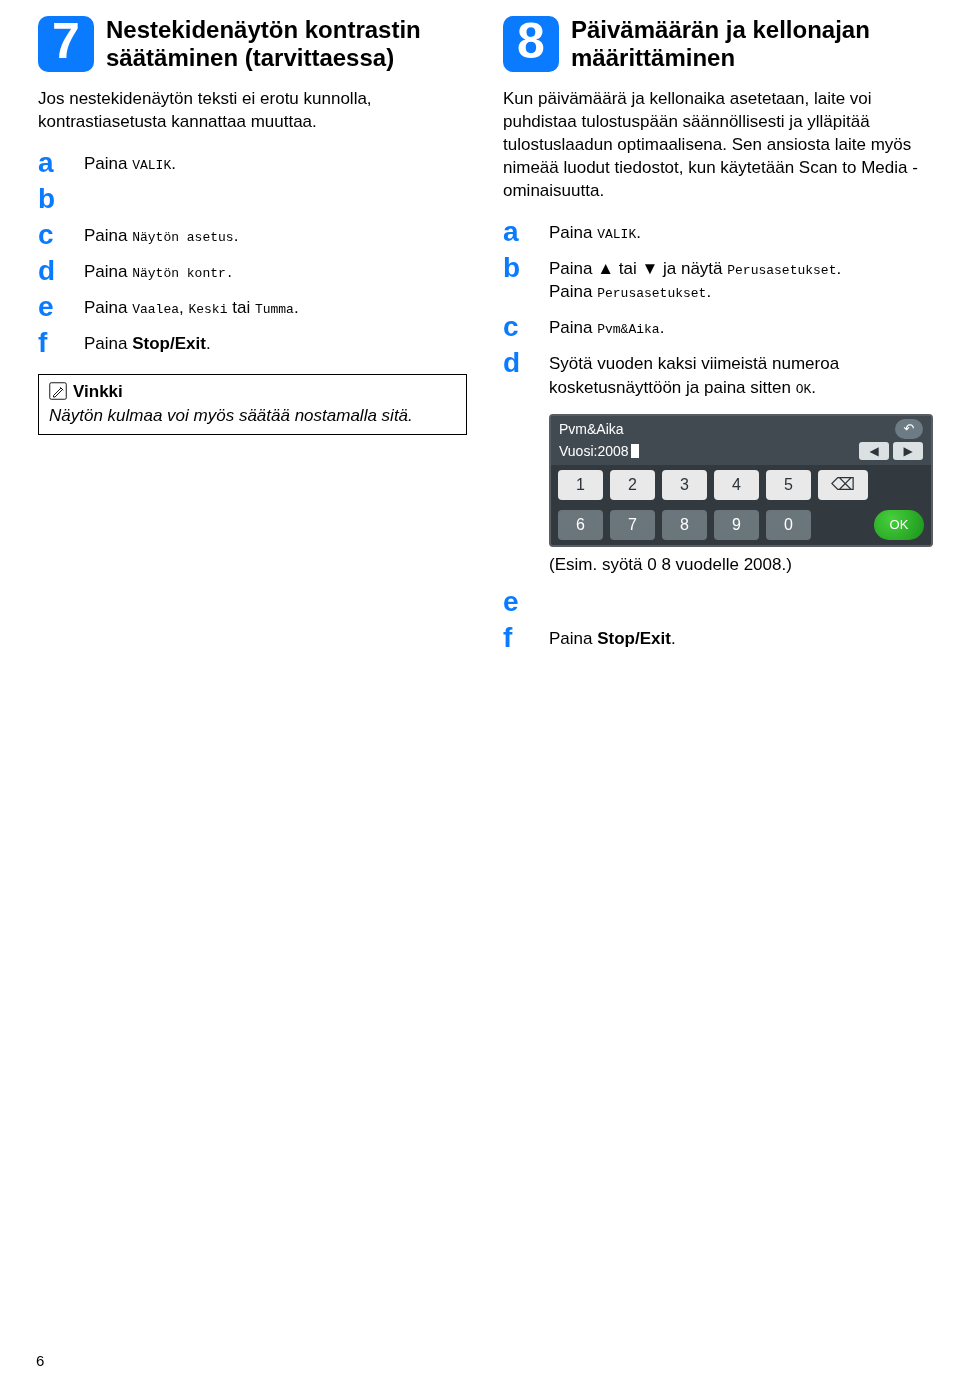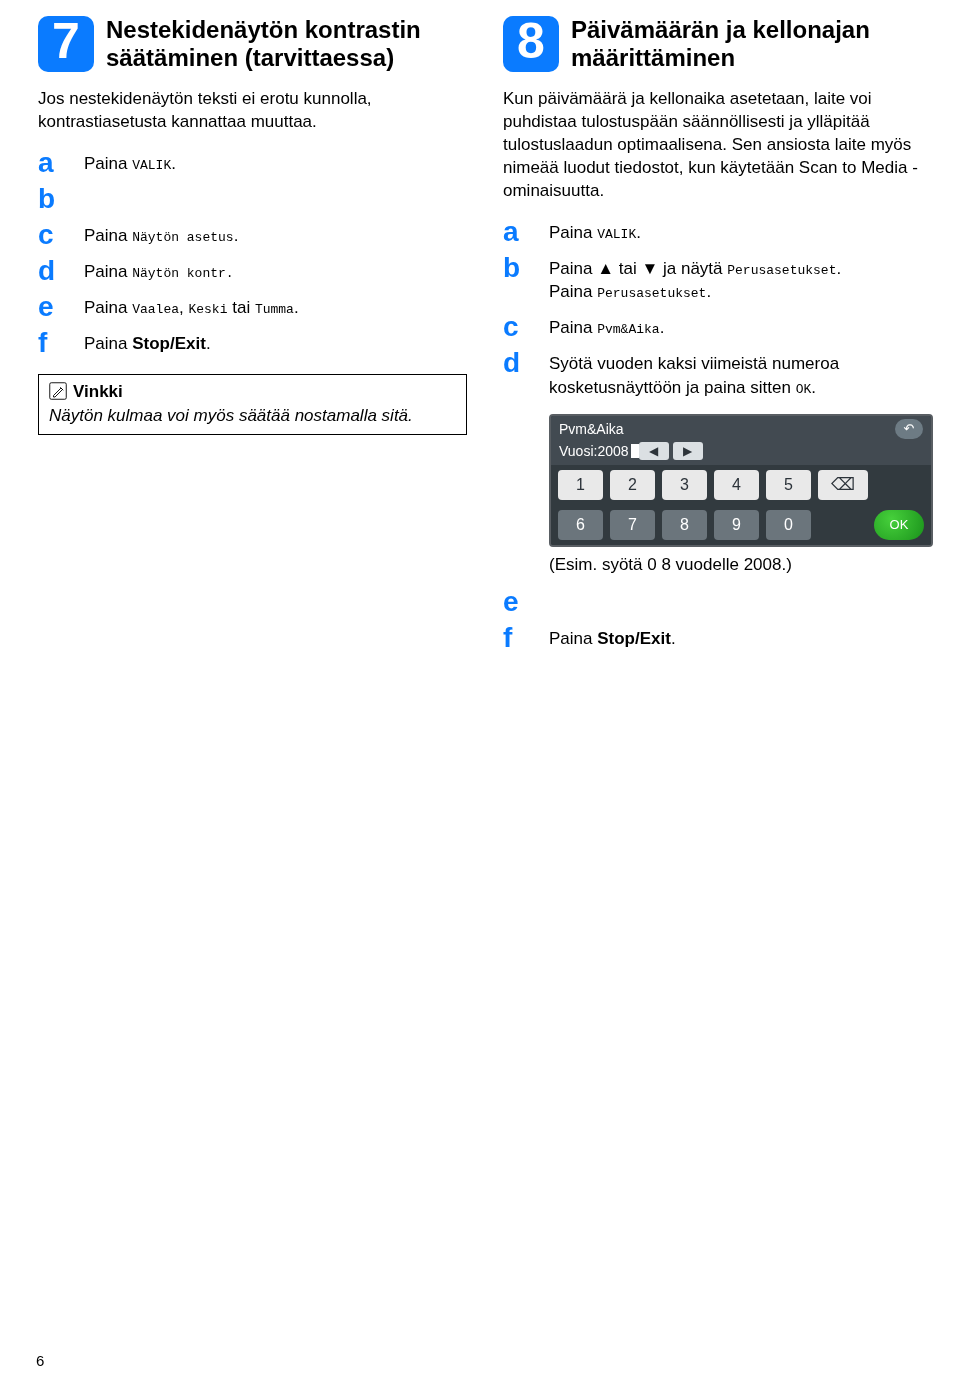--- a/index.html
+++ b/index.html
@@ -130,20 +130,21 @@
     align-items: center;
     justify-content: center;
     color: #fff;
     font-size: 13px;
   }
   .keypad-sub {
     background: #424a51;
     color: #fff;
     padding: 0 8px 5px 8px;
     display: flex;
+    justify-content: space-between;
     align-items: center;
     font-size: 14px;
   }
   .cursor {
     display: inline-block;
     width: 8px;
     height: 14px;
     background: #fff;
     vertical-align: -2px;
     margin-left: 2px;

